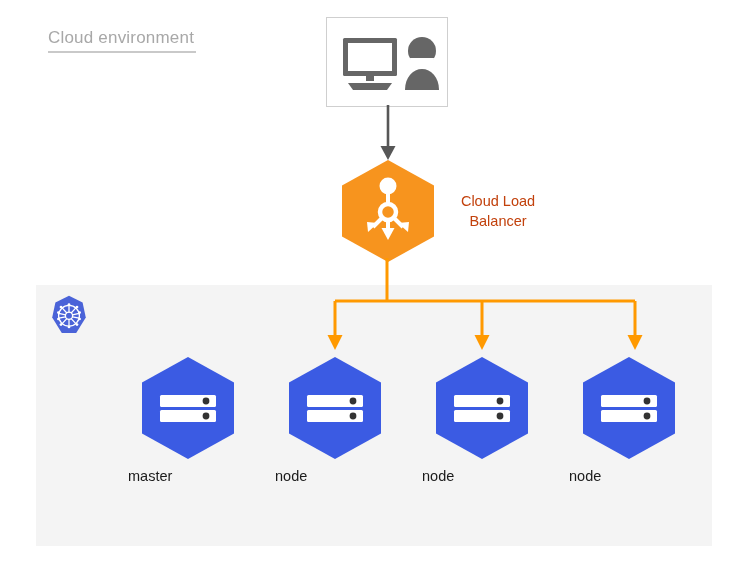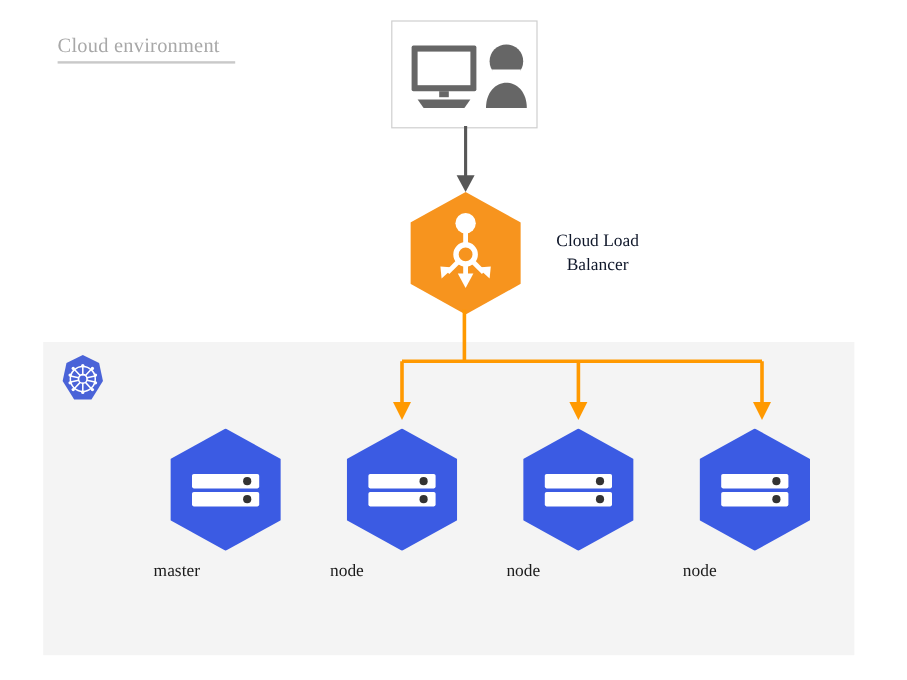--- a/index.html
+++ b/index.html
@@ -5,21 +5,21 @@
   html, body {
     margin: 0;
     padding: 0;
     background: #ffffff;
   }
   #canvas {
     position: relative;
     width: 756px;
     height: 567px;
     background: #ffffff;
-    font-family: Liberation Serif, serif;
+    font-family: Liberation Sans, sans-serif;
     overflow: hidden;
   }
 
   
   #diagram-title {
     position: absolute;
     left: 48px;
     top: 28px;
     font-size: 17px;
     color: #a8a8a8;
@@ -90,21 +90,21 @@
     width: 92px;
     height: 102px;
   }
   #lb-label {
     position: absolute;
     left: 443px;
     top: 191px;
     width: 110px;
     font-size: 14.5px;
     line-height: 20px;
-    color: #0f172a;
+    color: #c2410c;
     text-align: center;
     white-space: pre-line;
   }
 
   
   #connector-tree {
     position: absolute;
     left: 320px;
     top: 258px;
     width: 330px;

